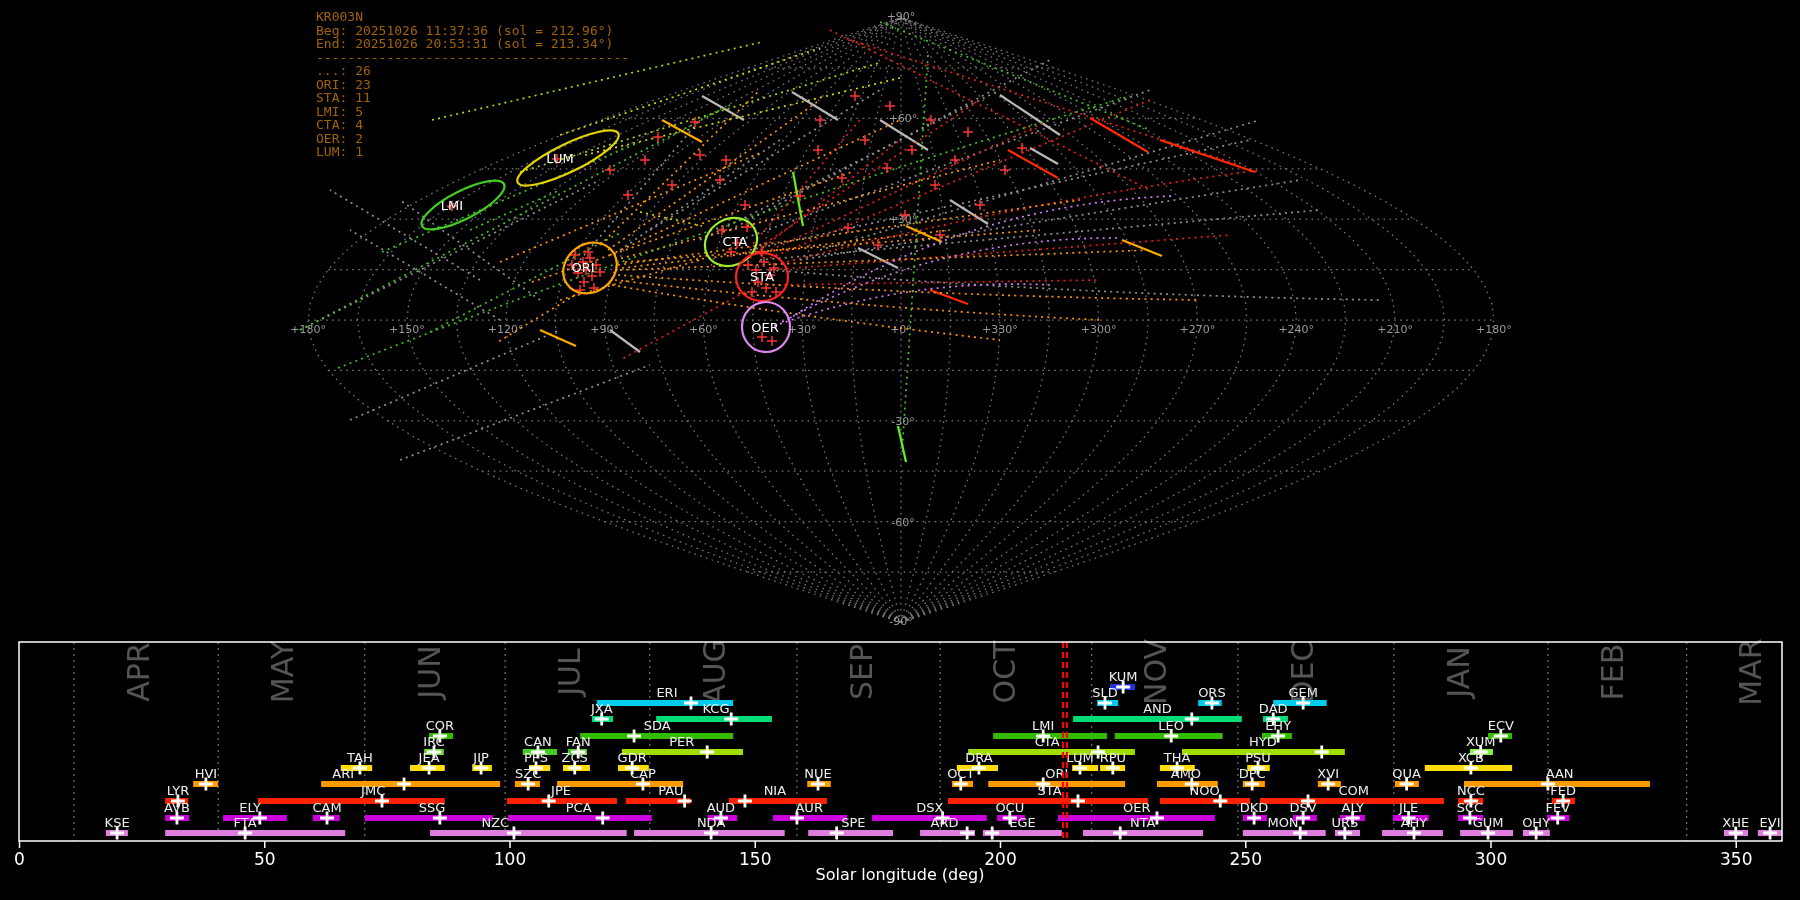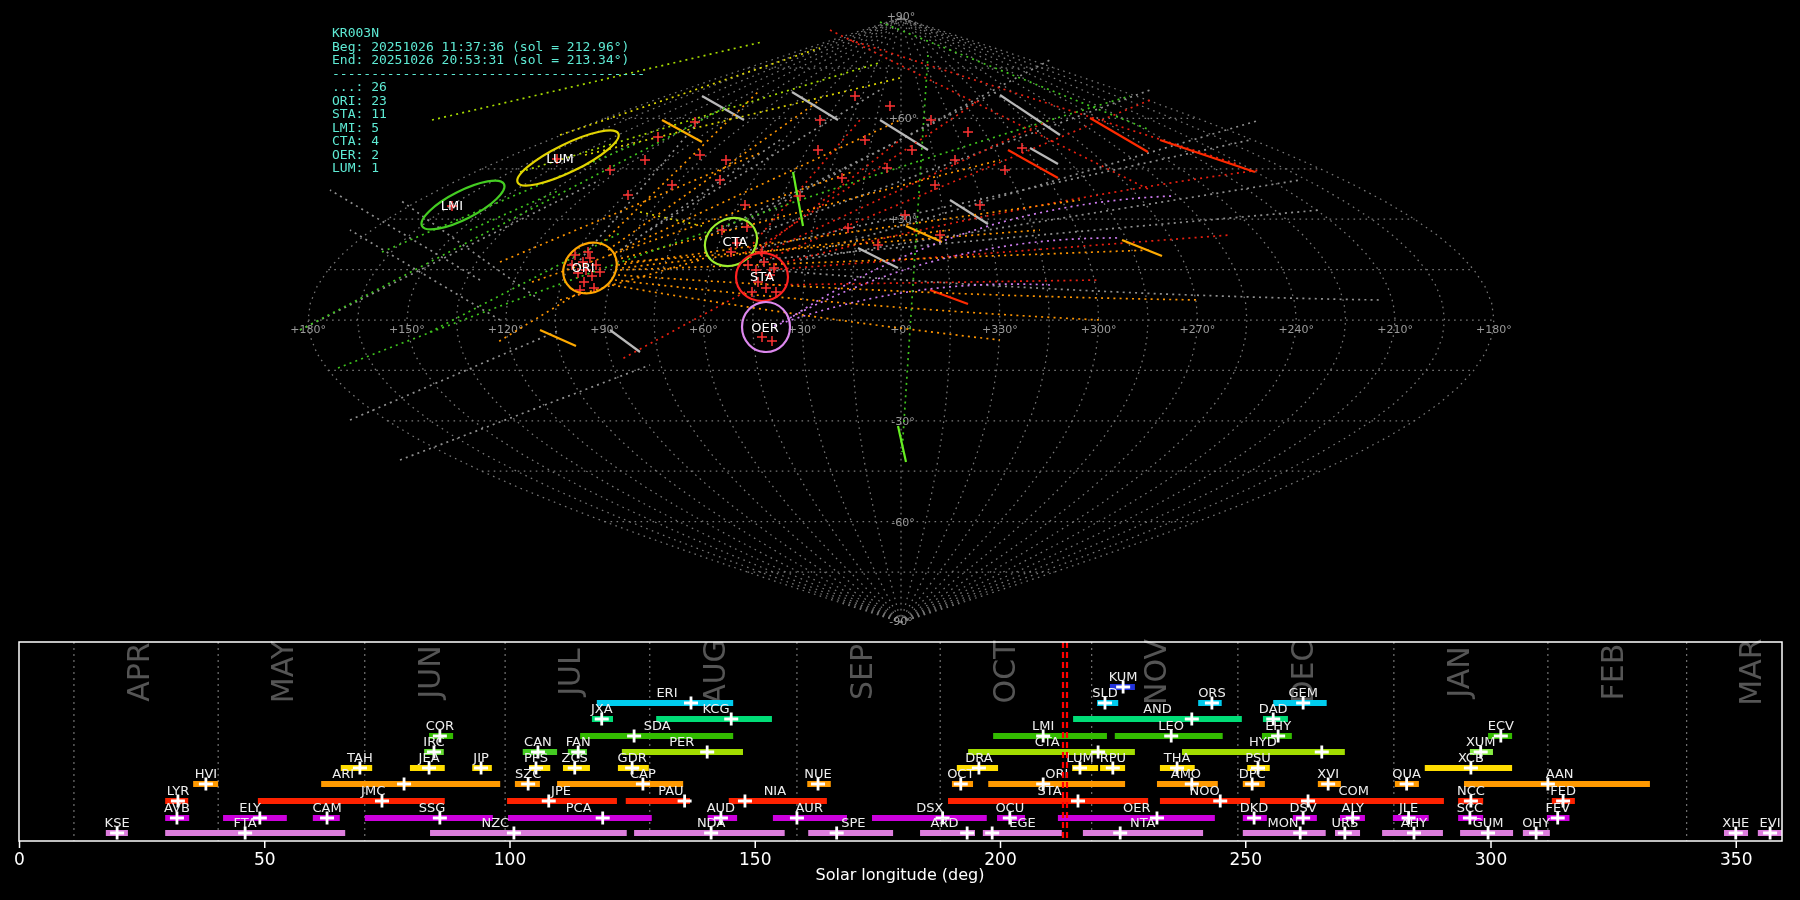--- a/index.html
+++ b/index.html
@@ -1,18 +1,18 @@
 <!DOCTYPE html>
 <html><head>
 <meta charset="utf-8">
 <style>
   html,body{margin:0;padding:0;background:#000;}
   #root{position:relative;width:1800px;height:900px;background:#000;overflow:hidden;
         font-family:"DejaVu Sans",sans-serif;}
-  #station-info{position:absolute;left:316px;top:10px;margin:16px;color:#5eead4;
+  #station-info{position:absolute;left:316px;top:10px;margin:0;color:#a16207;
         font-family:"DejaVu Sans Mono",monospace;font-size:13px;line-height:13.5px;
         white-space:pre;}
   svg text{font-family:"DejaVu Sans",sans-serif;}
 </style>
 </head>
 <body>
 
 <div id="root">
   <svg id="scene" width="1800" height="900" viewBox="0 0 1800 900">
       <g>

